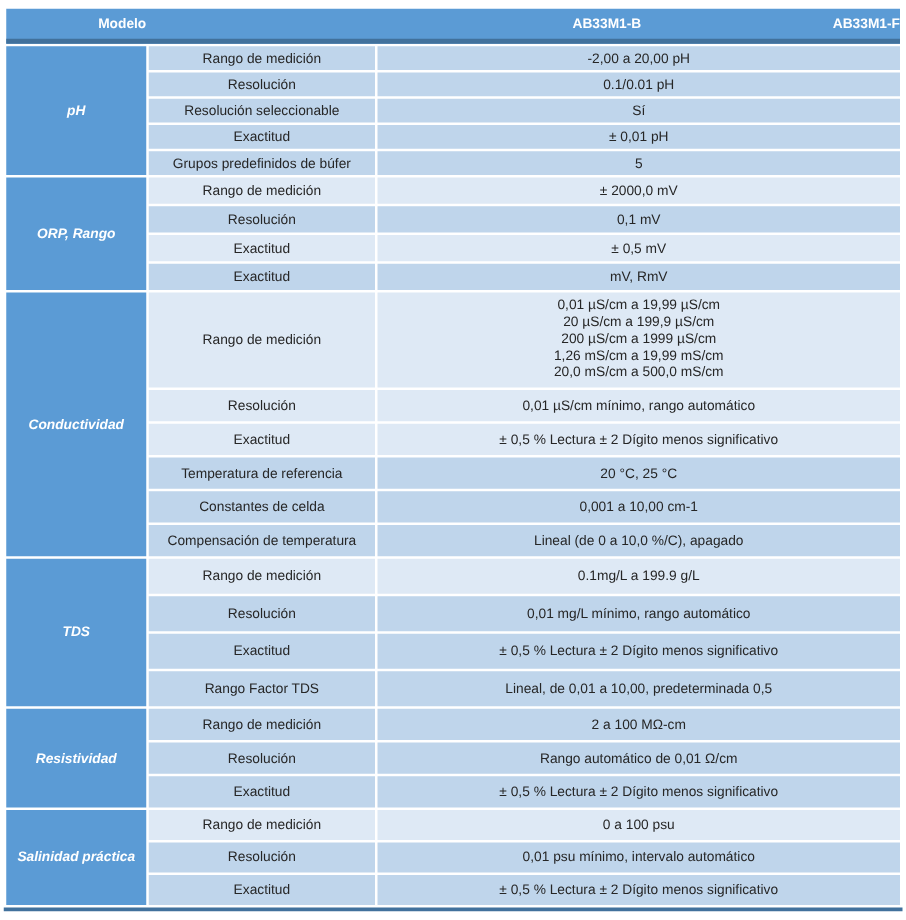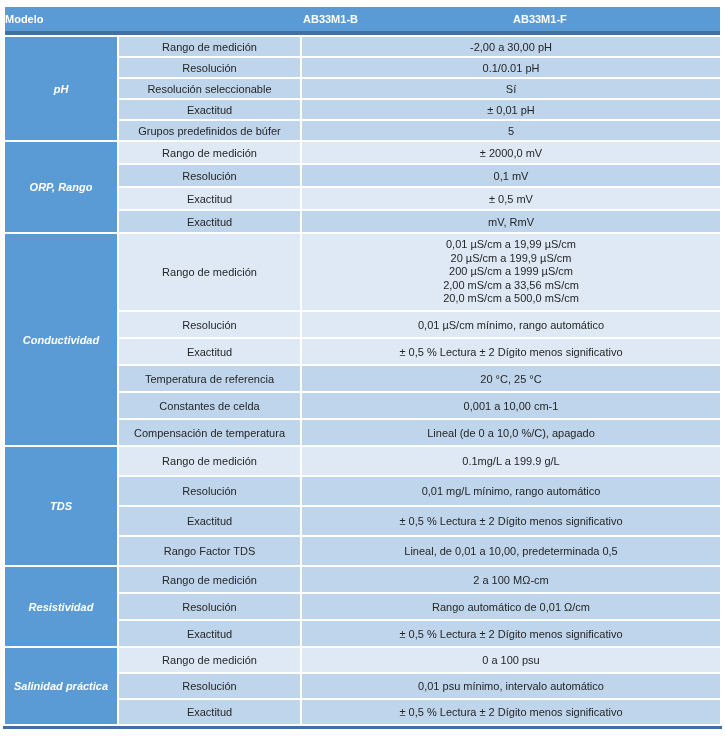--- a/index.html
+++ b/index.html
@@ -30,21 +30,21 @@
   
   td.header-bar{
     background:var(--header-bg);
     border-bottom:4px solid var(--header-border);
     height:28px;
     padding:0;
   }
   .header-flex{display:flex;align-items:center;width:100%;height:100%;}
   .header-flex span{
     color:var(--text-white);
-    font-size:11px;font-weight:bold;text-align:left;
+    font-size:11px;font-weight:bold;text-align:right;
   }
   .hdr-modelo{flex:0 0 112px;}
   .hdr-spacer{flex:0 0 186px;}
   .hdr-b{flex:0 0 210px;}
   .hdr-f{flex:1 1 auto;}
   
   td.cat-cell{
     background:var(--category-bg);
     color:var(--text-white);
     font-size:11px;font-weight:bold;text-align:center;
@@ -86,21 +86,21 @@
             <span class="hdr-b">AB33M1-B</span>
             <span class="hdr-f">AB33M1-F</span>
           </div>
         </td>
       </tr>
     </thead>
     <tbody>
         <tr class="sec-0">
           <td class="cat-cell" rowspan="5">pH</td>
     <td class="prop-cell shaded row-dark">Rango de medición</td>
-    <td class="val-cell shaded row-dark">-2,00 a 30,00 pH</td>
+    <td class="val-cell shaded row-dark">-2,00 a 20,00 pH</td>
   </tr>
         <tr class="sec-0">
     <td class="prop-cell shaded row-dark">Resolución</td>
     <td class="val-cell shaded row-dark">0.1/0.01 pH</td>
   </tr>
         <tr class="sec-0">
     <td class="prop-cell shaded row-dark">Resolución seleccionable</td>
     <td class="val-cell shaded row-dark">Sí</td>
   </tr>
         <tr class="sec-0">
@@ -128,21 +128,21 @@
     <td class="prop-cell shaded row-dark">Exactitud</td>
     <td class="val-cell shaded row-dark">mV, RmV</td>
   </tr>
         <tr class="sec-2 multi">
           <td class="cat-cell" rowspan="6">Conductividad</td>
     <td class="prop-cell shaded row-light">Rango de medición</td>
     <td class="val-cell shaded row-light">
             <div>0,01 µS/cm a 19,99 µS/cm</div>
             <div>20 µS/cm a 199,9 µS/cm</div>
             <div>200 µS/cm a 1999 µS/cm</div>
-            <div>2,00 mS/cm a 33,56 mS/cm</div>
+            <div>1,26 mS/cm a 19,99 mS/cm</div>
             <div>20,0 mS/cm a 500,0 mS/cm</div>
           </td>
   </tr>
         <tr class="sec-2">
     <td class="prop-cell shaded row-light">Resolución</td>
     <td class="val-cell shaded row-light">0,01 µS/cm mínimo, rango automático</td>
   </tr>
         <tr class="sec-2">
     <td class="prop-cell shaded row-light">Exactitud</td>
     <td class="val-cell shaded row-light">± 0,5 % Lectura ± 2 Dígito menos significativo</td>

